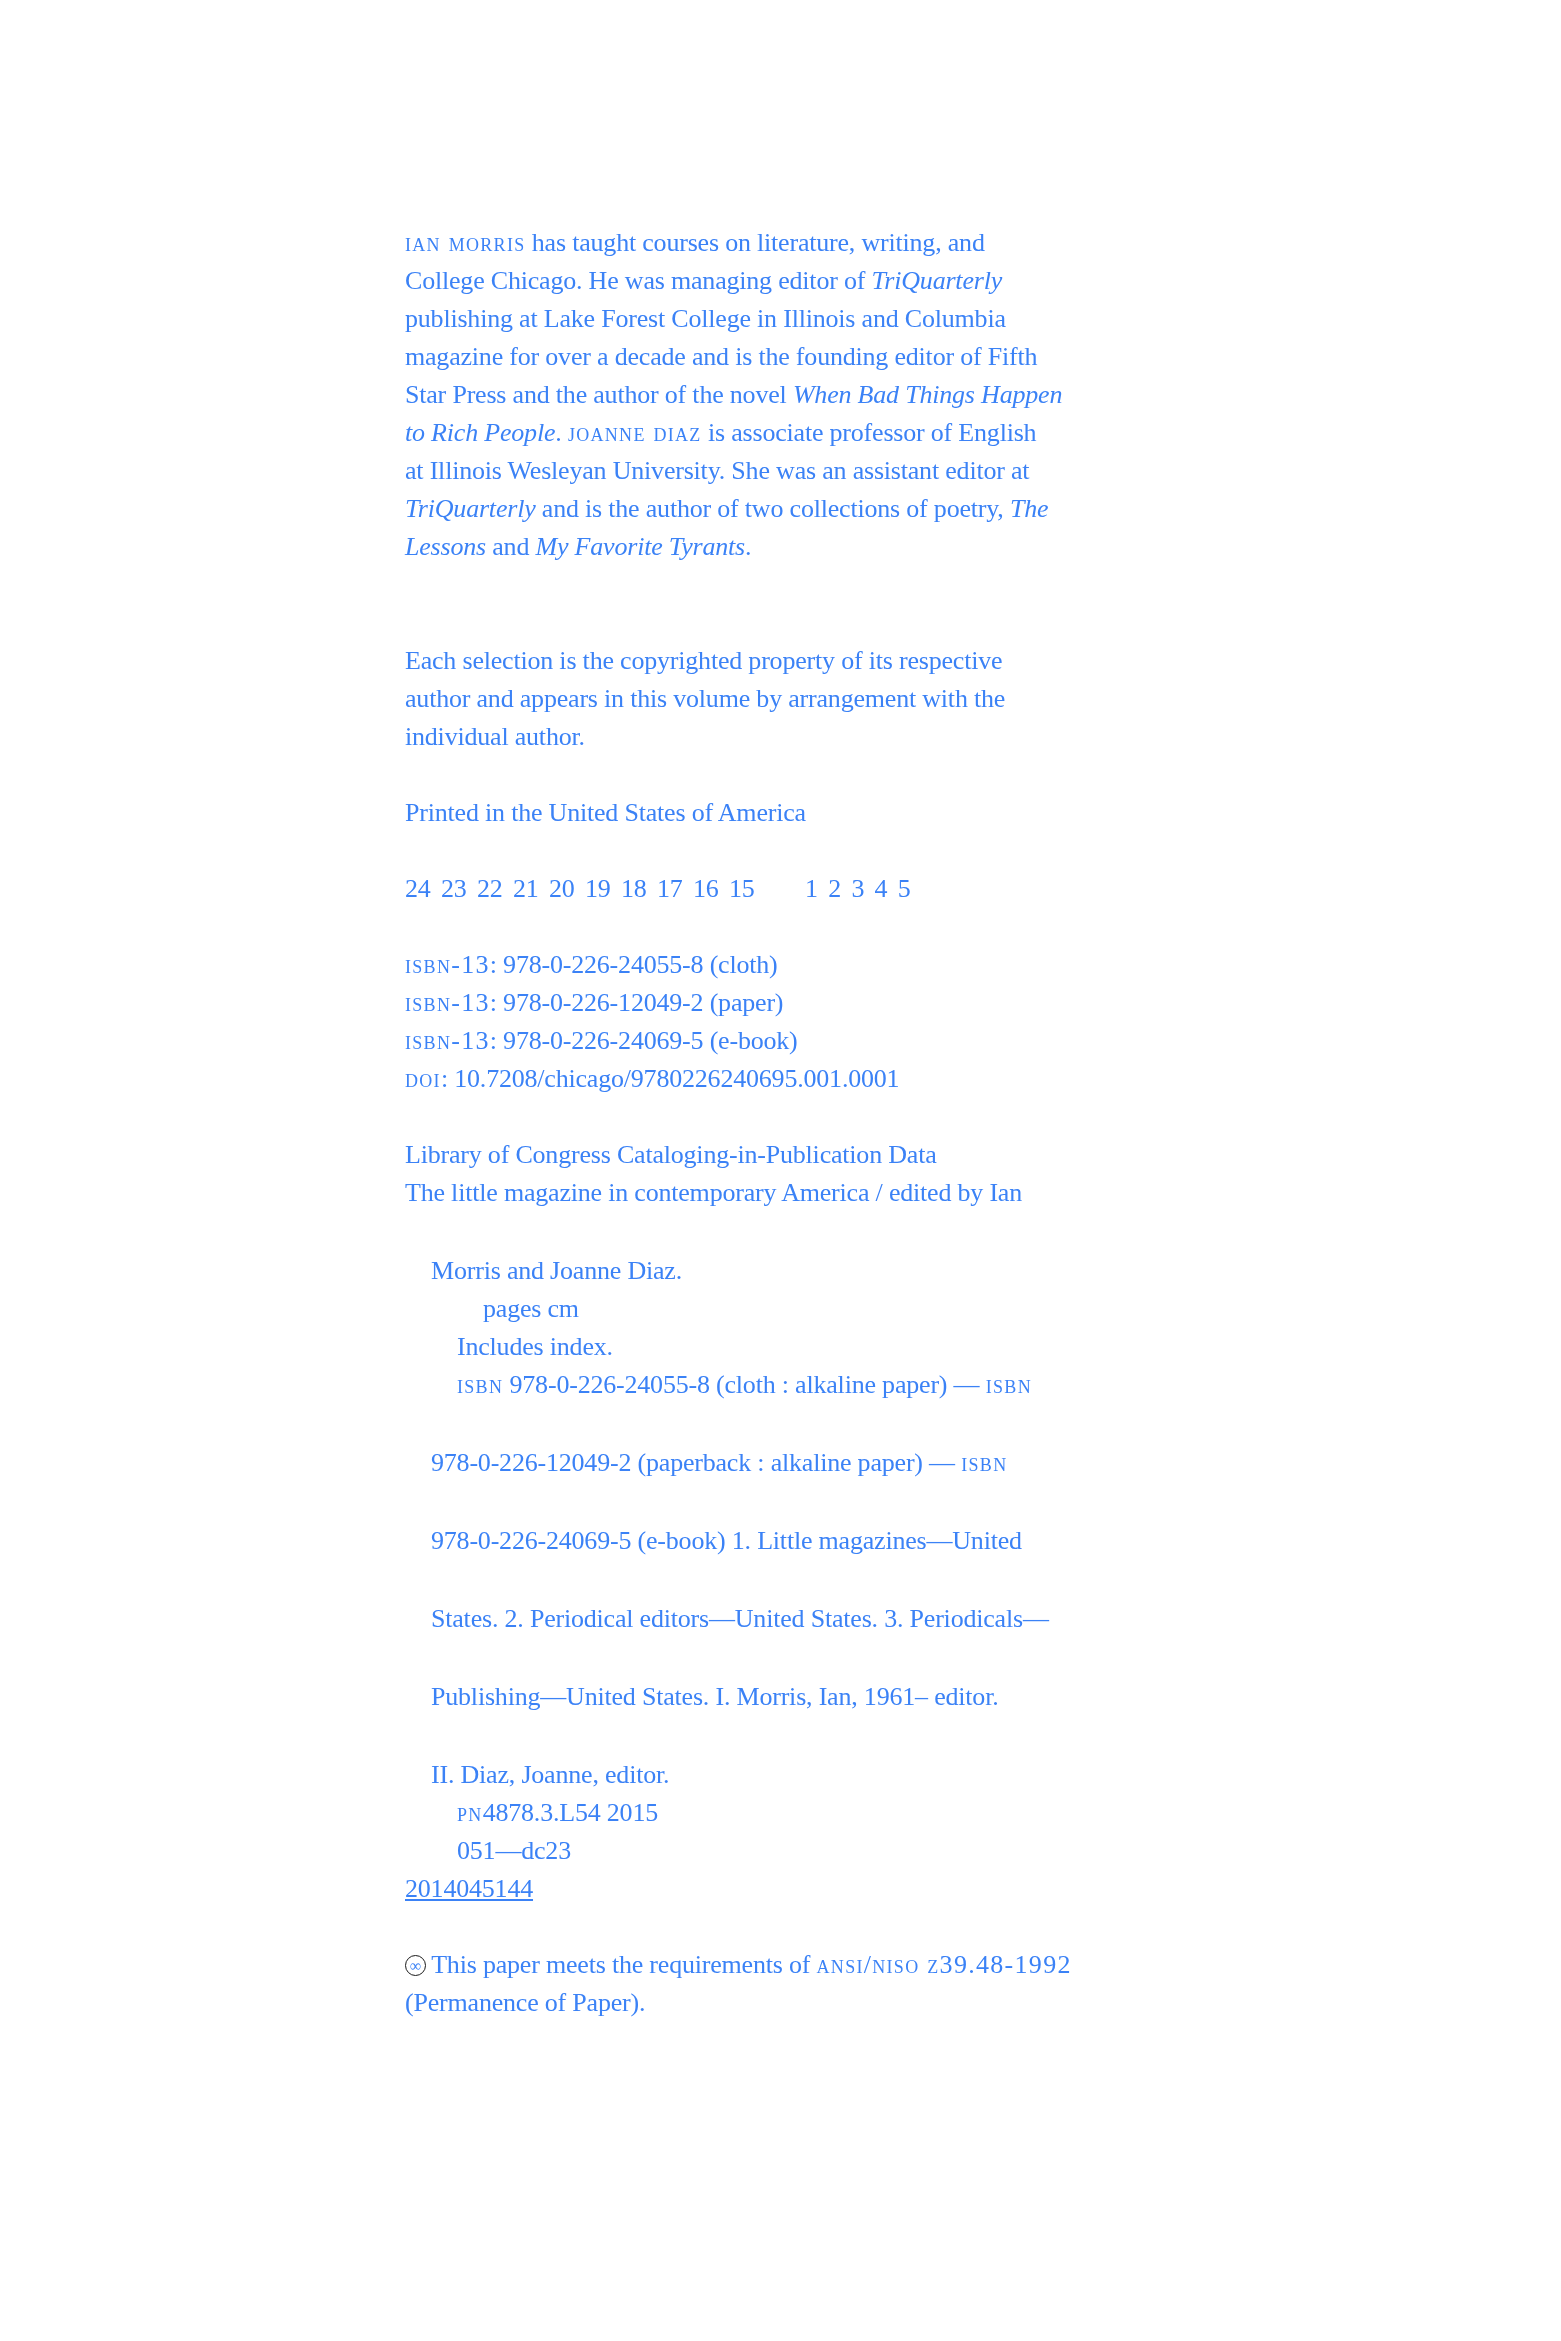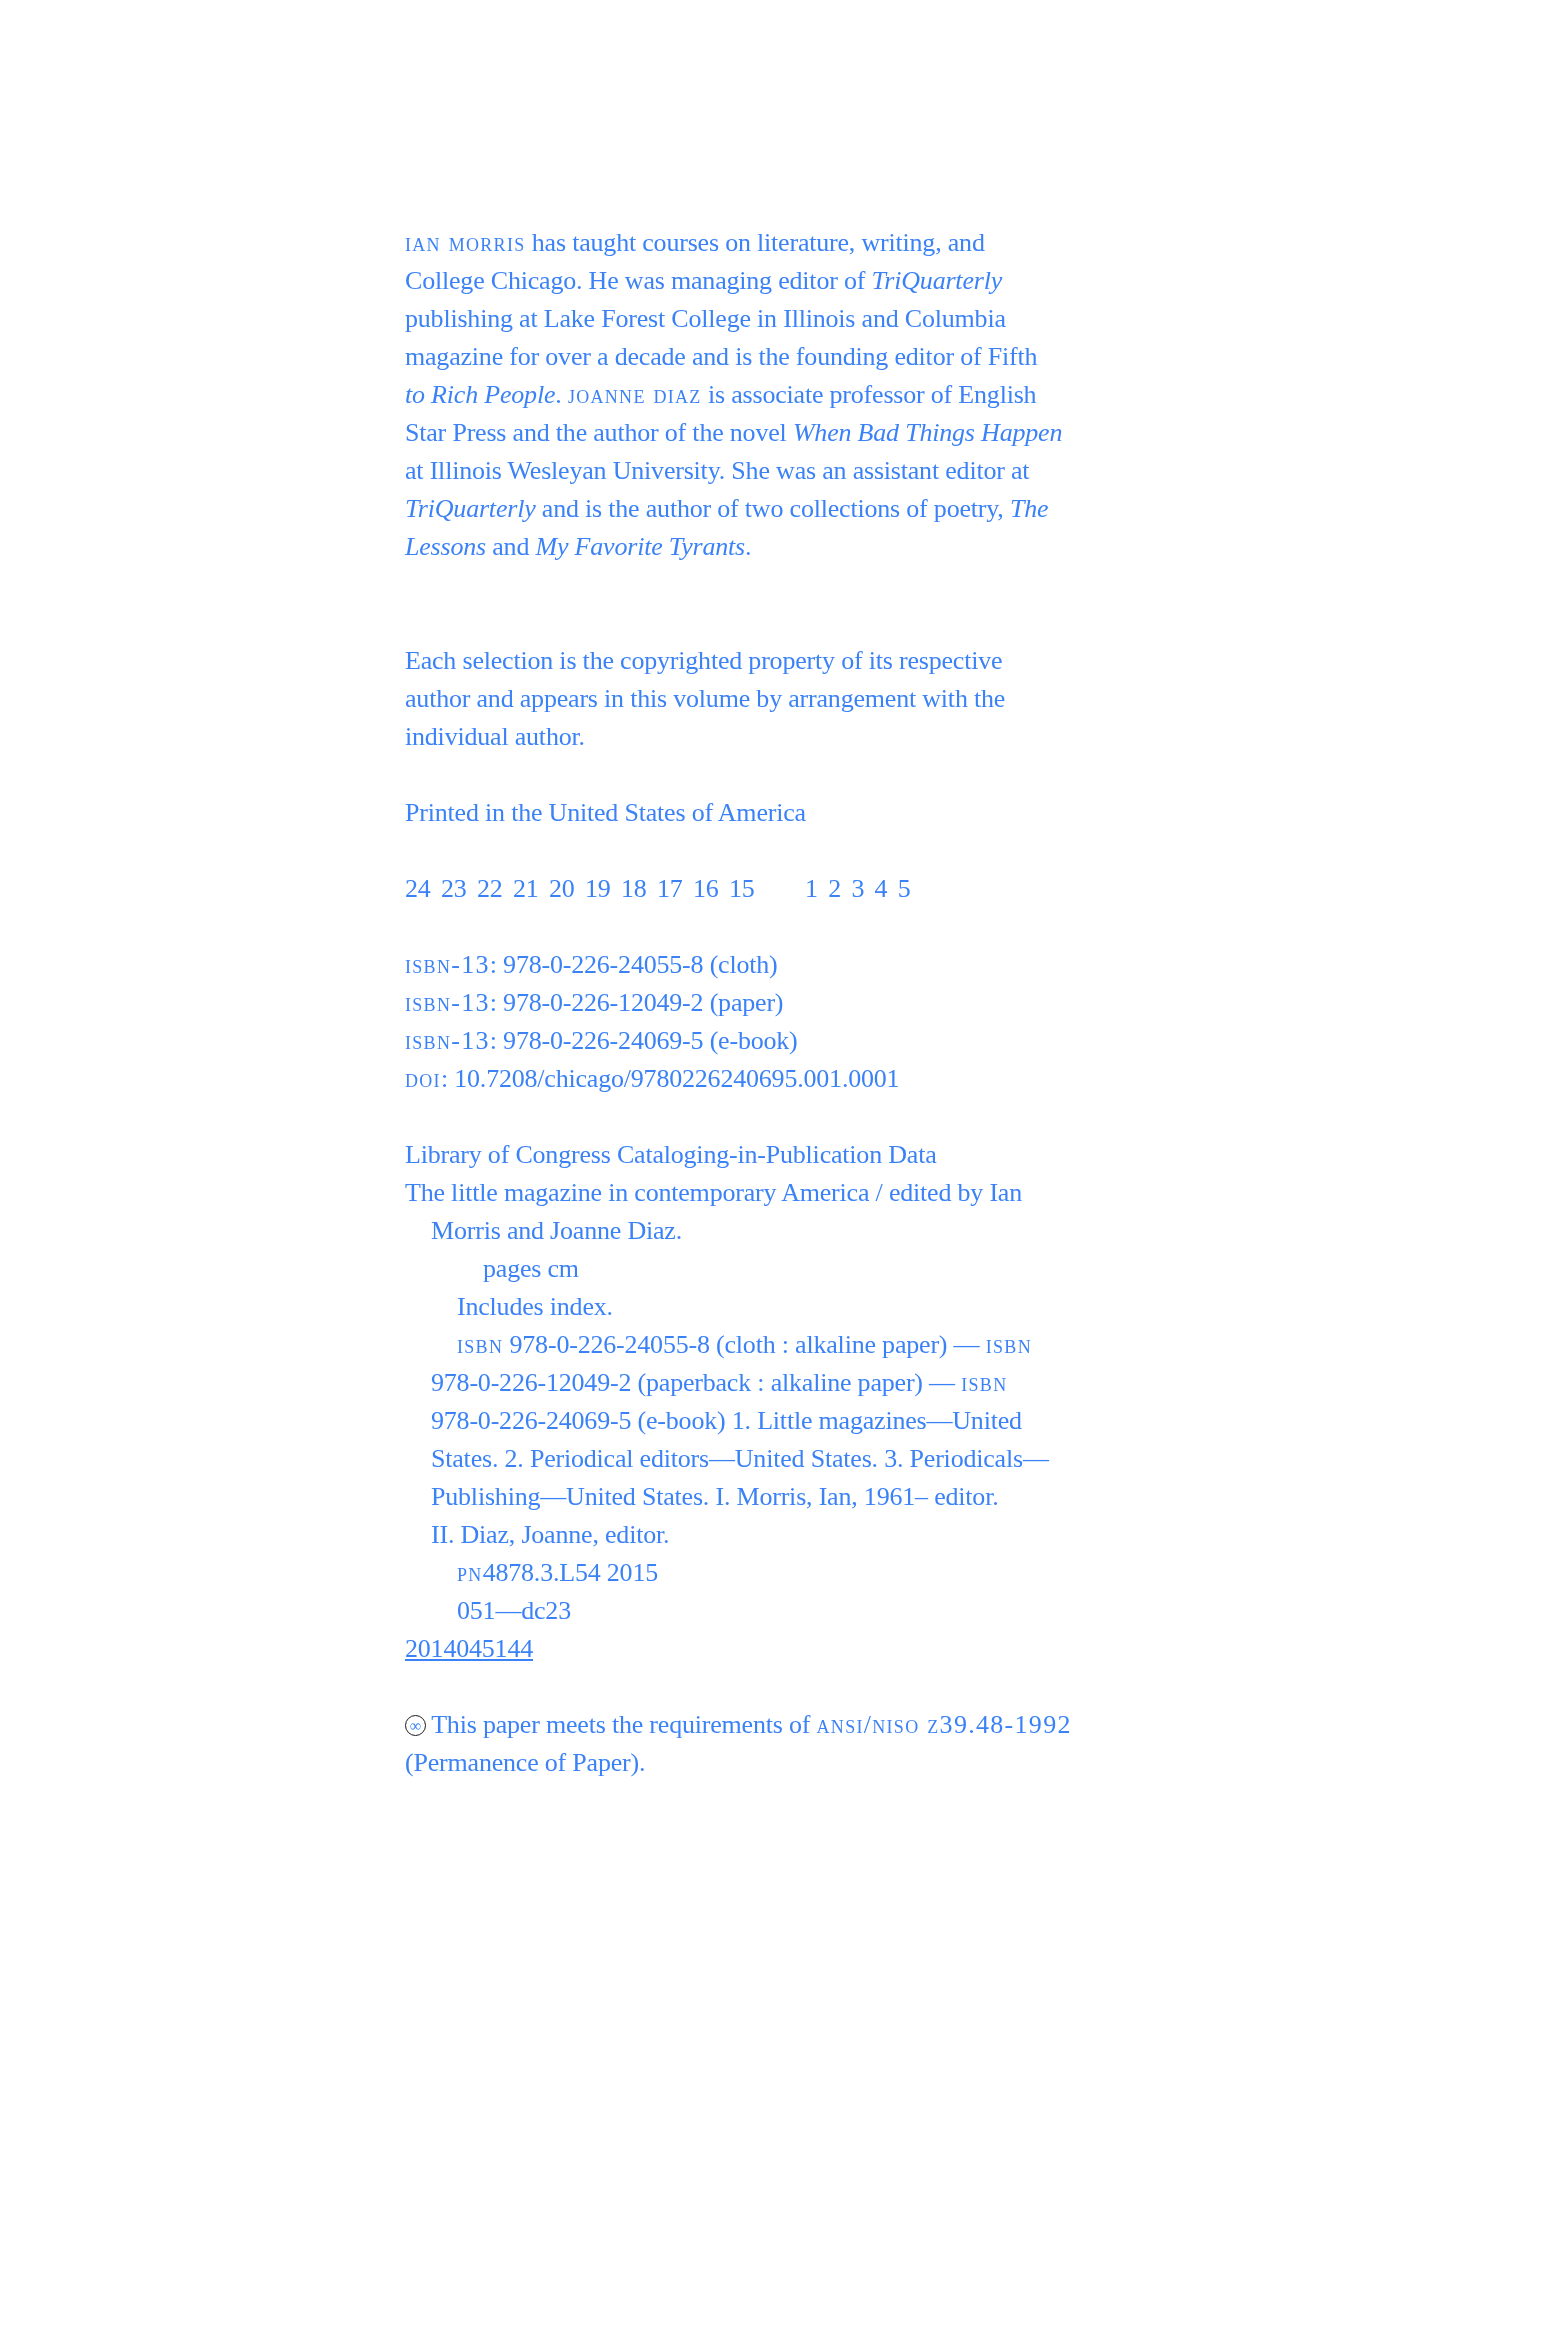--- a/index.html
+++ b/index.html
@@ -9,39 +9,39 @@
     font-family: "Liberation Serif", "DejaVu Serif", serif;
     font-size: 26px; line-height: 38px; color: #3b82f6;
     letter-spacing: -0.2px;
   }
   .line { white-space: nowrap; }
   .sc { font-variant: small-caps; text-transform: lowercase; letter-spacing: 1.3px; }
   em { font-style: italic; }
   .gap { height: 38px; }
   .numbers .num { display: inline-block; margin-right: 10.4px; }
   .numbers .sep { display: inline-block; width: 40px; }
-  .ind1 { padding-left: 26px; }
+  .ind1 { padding-left: 26px; margin-top: 40px; }
   .ind2 { padding-left: 52px; }
   .ind3 { padding-left: 78px; }
   .right { width: 711px; text-decoration: underline; }
   .inf { display: inline-block; width: 21px; height: 21px; border: 1.3px solid #1a1a1a; border-radius: 50%;
          font-size: 15.6px; line-height: 19px; text-align: center; vertical-align: 1.7px; margin-right: 5.2px; box-sizing: border-box; }
 </style>
 </head>
 <body>
 
 <div class="page">
 
   <div>
     <div class="line"><span class="sc">Ian Morris</span><span> has taught courses on literature, writing, and</span></div>
     <div class="line"><span>College Chicago. He was managing editor of </span><em>TriQuarterly</em></div>
     <div class="line">publishing at Lake Forest College in Illinois and Columbia</div>
     <div class="line">magazine for over a decade and is the founding editor of Fifth</div>
+    <div class="line"><span>Star Press and the author of the novel </span><em>When Bad Things Happen</em></div>
     <div class="line"><em>to Rich People</em><span>. </span><span class="sc">Joanne Diaz</span><span> is associate professor of English</span></div>
-    <div class="line"><span>Star Press and the author of the novel </span><em>When Bad Things Happen</em></div>
     <div class="line">at Illinois Wesleyan University. She was an assistant editor at</div>
     <div class="line"><em>TriQuarterly</em><span> and is the author of two collections of poetry, </span><em>The</em></div>
     <div class="line"><em>Lessons</em><span> and </span><em>My Favorite Tyrants</em><span>.</span></div>
   </div>
 
   <div class="gap"></div>
 
 
   <div class="gap"></div>
 

